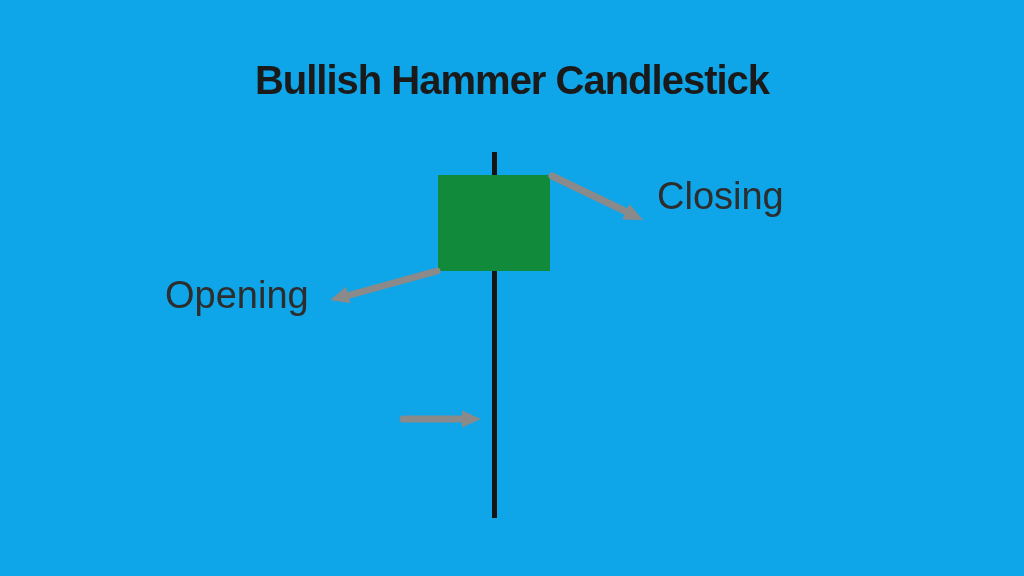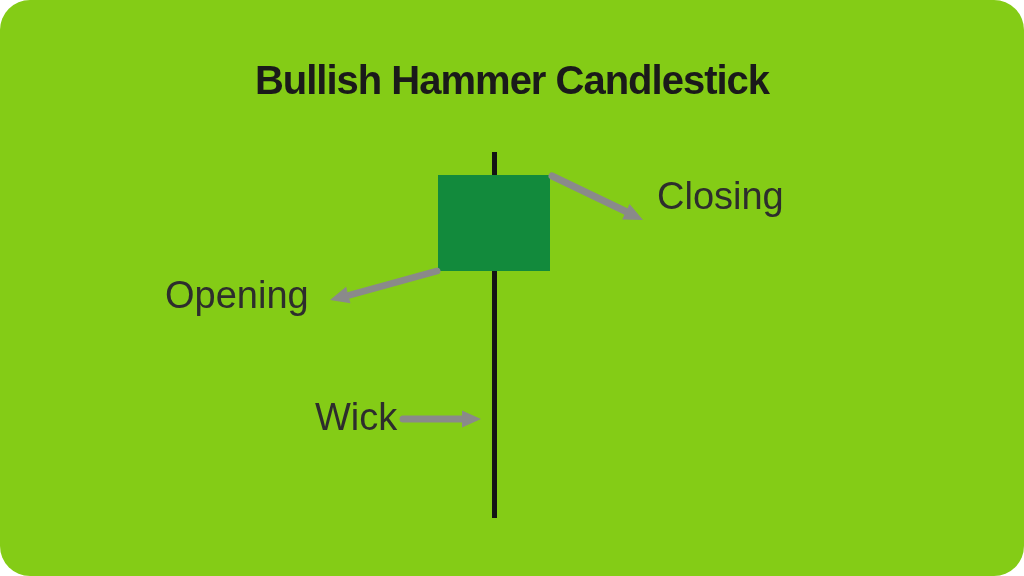--- a/index.html
+++ b/index.html
@@ -4,24 +4,23 @@
 <style>
   html, body {
     margin: 0;
     padding: 0;
     background: #ffffff;
   }
   .stage {
     position: relative;
     width: 1024px;
     height: 576px;
-    background: #84cc16;
+    background: #0ea5e9;
     overflow: hidden;
     font-family: "Liberation Sans", "DejaVu Sans", sans-serif;
-    border-radius: 30px;
   }
   .title {
     position: absolute;
     top: 58px;
     left: 0;
     width: 100%;
     text-align: center;
     font-size: 40px;
     font-weight: 800;
     letter-spacing: -1px;
@@ -78,15 +77,14 @@
     <g>
       <line class="arrow-shaft" x1="403" y1="419" x2="463" y2="419" stroke="#8a8a8a"></line>
       <polygon points="481,419 462,410.5 462,427.5" fill="#8a8a8a"></polygon>
     </g>
   </svg>
 
   <div class="label label-opening">Opening</div>
 
   <div class="label label-closing">Closing</div>
 
-  <div class="label label-wick">Wick</div>
 
 </div>
 
 </body></html>

